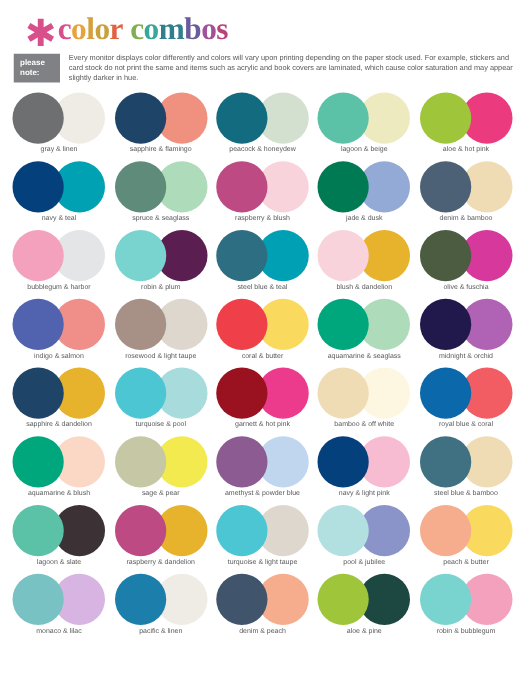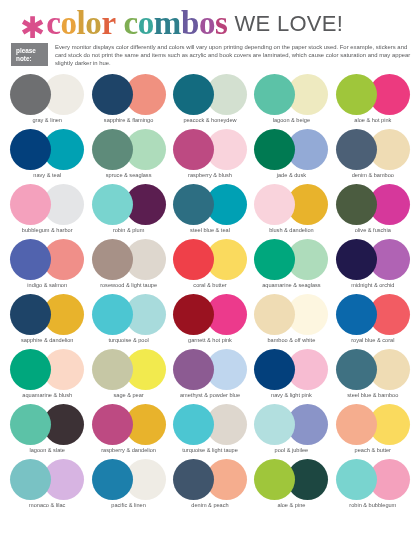--- a/index.html
+++ b/index.html
@@ -26,21 +26,21 @@
     font-family: "DejaVu Sans", sans-serif;
     font-size: 30px;
     line-height: 22px;
     color: #d94f8c;
     margin-right: 1px;
     position: relative;
     top: 3px;
   }
   .wordmark {
     font-family: "Liberation Serif", serif;
-    font-size: 33px;
+    font-size: 25px;
     font-weight: 700;
     letter-spacing: -0.4px;
     line-height: 25px;
     margin-top: 12px;
   }
   .wordmark span { display: inline; }
   .welove {
     font-family: "Liberation Sans", sans-serif;
     font-size: 22px;
     font-weight: 400;
@@ -115,21 +115,20 @@
     text-align: center;
     white-space: nowrap;
   }
 </style>
 </head>
 <body>
 
 <div class="header">
   <span class="asterisk">✱</span>
   <span class="wordmark"><span style="color: rgb(217, 79, 140);">c</span><span style="color: rgb(232, 163, 61);">o</span><span style="color: rgb(212, 160, 60);">l</span><span style="color: rgb(201, 161, 63);">o</span><span style="color: rgb(224, 98, 63);">r</span><span style="color: rgb(255, 255, 255);">&nbsp;</span><span style="color: rgb(127, 174, 84);">c</span><span style="color: rgb(58, 167, 155);">o</span><span style="color: rgb(47, 127, 140);">m</span><span style="color: rgb(106, 90, 158);">b</span><span style="color: rgb(160, 81, 154);">o</span><span style="color: rgb(184, 66, 122);">s</span></span>
-  <span class="welove">WE LOVE!</span>
 </div>
 
 <div class="note-row">
   <div class="note-badge">
     <div>please</div>
     <div>note:</div>
   </div>
   <div class="note-text">Every monitor displays color differently and colors will vary upon printing depending on the paper stock used. For example, stickers and card stock do not print the same and items such as acrylic and book covers are laminated, which cause color saturation and may appear slightly darker in hue.</div>
 </div>
 

